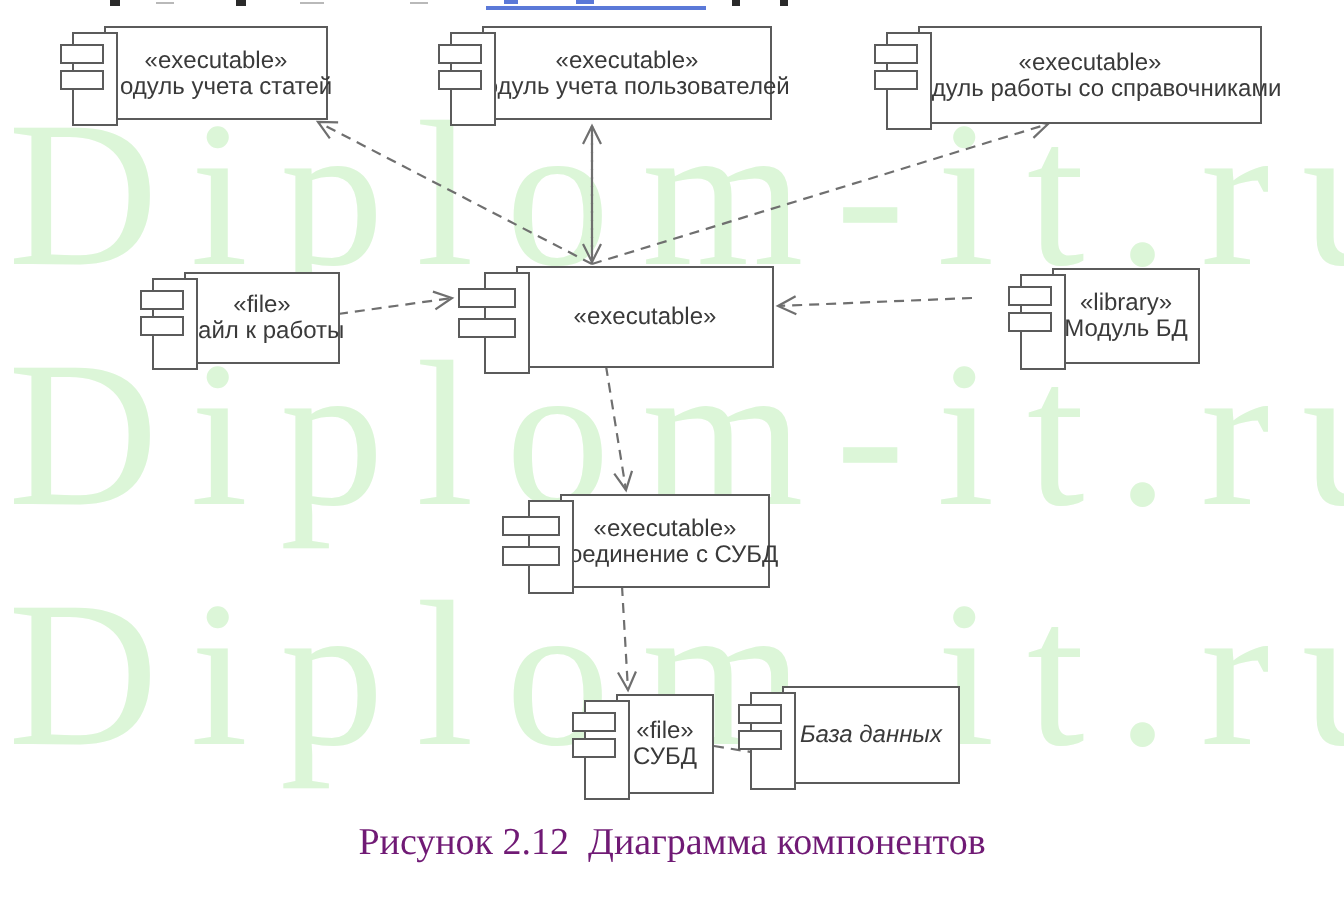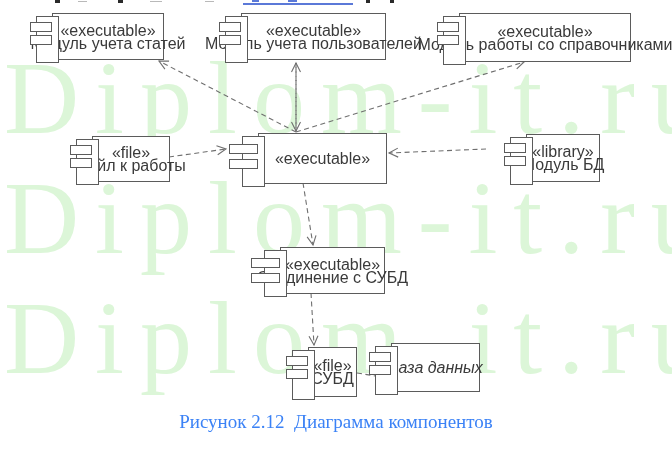--- a/index.html
+++ b/index.html
@@ -33,21 +33,21 @@
   .comp{
     position:absolute;
     background:#fff;
     border:1px solid #5b5b5b;
     z-index:3;
     display:flex;
     flex-direction:column;
     align-items:center;
     justify-content:center;
     text-align:center;
-    font-size:16px;
+    font-size:12px;
     line-height:13px;
     color:#3a3a3a;
   }
   .comp .side{
     position:absolute;
     left:-17px;top:2px;bottom:-4px;
     width:21px;
     background:#fff;
     border:1px solid #5b5b5b;
     display:block;
@@ -76,21 +76,21 @@
   #b7{left:280px;top:247px;width:103px;height:45px;}
   #b8{left:308px;top:347px;width:47px; height:48px;}
   #b9{left:391px;top:343px;width:87px; height:47px;font-style:italic;}
   
   #caption{
     position:absolute;
     left:0;top:411px;width:672px;
     text-align:center;
     font-family:"Liberation Serif", serif;
     font-size:19px;
-    color:#3b82f6;
+    color:#701a75;
     white-space:pre;
     z-index:3;
   }
   
   .artifact{position:absolute;z-index:4;display:block;}
   .dark{background:#2a2a2a;}
   .gray{background:#b9b9b9;}
   .blue{background:#5b79d8;}
 </style>
 </head>

